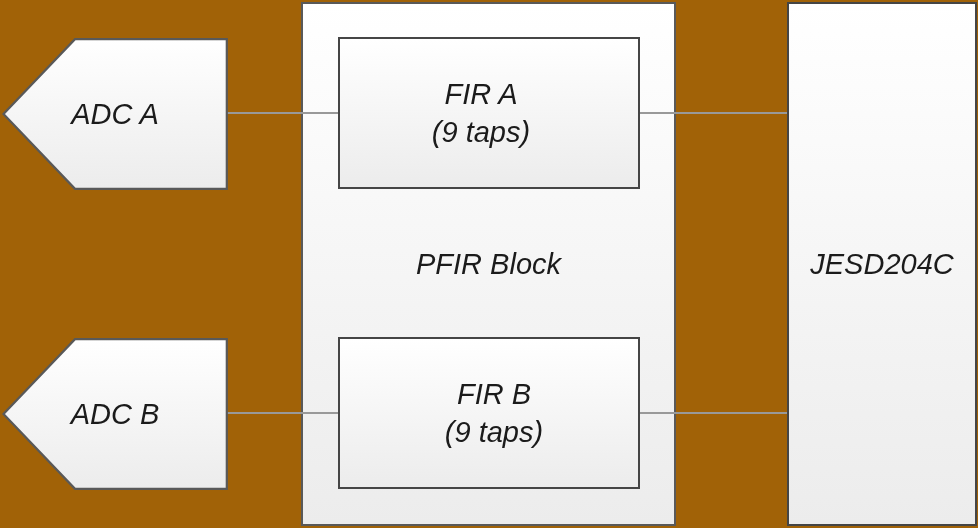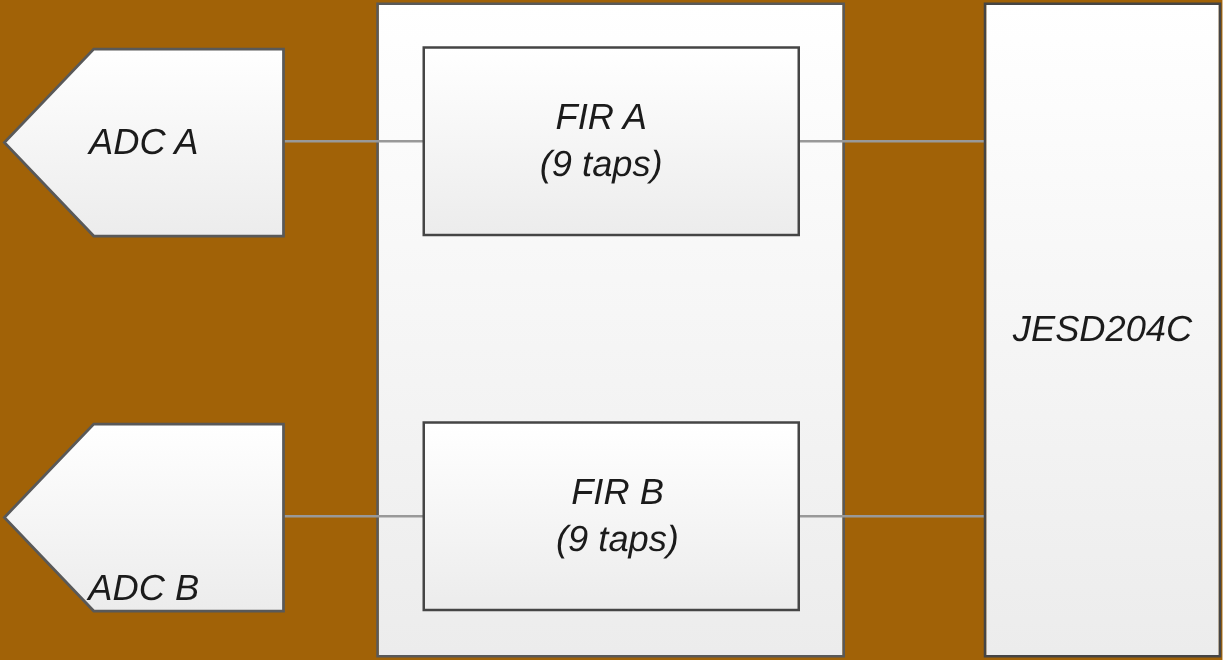--- a/index.html
+++ b/index.html
@@ -62,21 +62,21 @@
     align-items: center;
     justify-content: center;
     text-align: center;
     font-size: 29px;
     line-height: 38px;
     color: var(--text, #1b1b1b);
     pointer-events: none;
     white-space: nowrap;
   }
   .label-adc-a { left: 2px;   top: 38px;  width: 226px; height: 152px; }
-  .label-adc-b { left: 2px;   top: 338px; width: 226px; height: 152px; justify-content: flex-end; }
+  .label-adc-b { left: 2px;   top: 338px; width: 226px; height: 152px; }
   .label-fir-a { left: 338px; top: 37px;  width: 286px; height: 152px; }
   .label-fir-b { left: 338px; top: 337px; width: 312px; height: 152px; }
   .label-pfir  { left: 301px; top: 2px;   width: 375px; height: 524px; }
   .label-jesd  { left: 787px; top: 2px;   width: 190px; height: 524px; align-items: center; }
 </style>
 </head>
 <body style="--border_dark: #454545; --border_medium: #595959; --connector: #999999; --fill_top: #ffffff; --fill_bottom: #ececec; --text: #1b1b1b;">
 
 <div class="canvas">
 
@@ -107,20 +107,23 @@
   <svg class="arrow-shape arrow-b" viewBox="0 0 226 152">
     <polygon class="pentagon" points="224.8,1.2 73,1.2 1.5,76 73,150.8 224.8,150.8"></polygon>
   </svg>
 
   <div class="label label-adc-a">
     <span>ADC A</span>
   </div>
   <div class="label label-adc-b">
     <span>ADC B</span>
   </div>
+  <div class="label label-pfir">
+    <span>PFIR Block</span>
+  </div>
   <div class="label label-fir-a">
     <span>FIR A</span>
     <span>(9 taps)</span>
   </div>
   <div class="label label-fir-b">
     <span>FIR B</span>
     <span>(9 taps)</span>
   </div>
   <div class="label label-jesd">
     <span>JESD204C</span>

